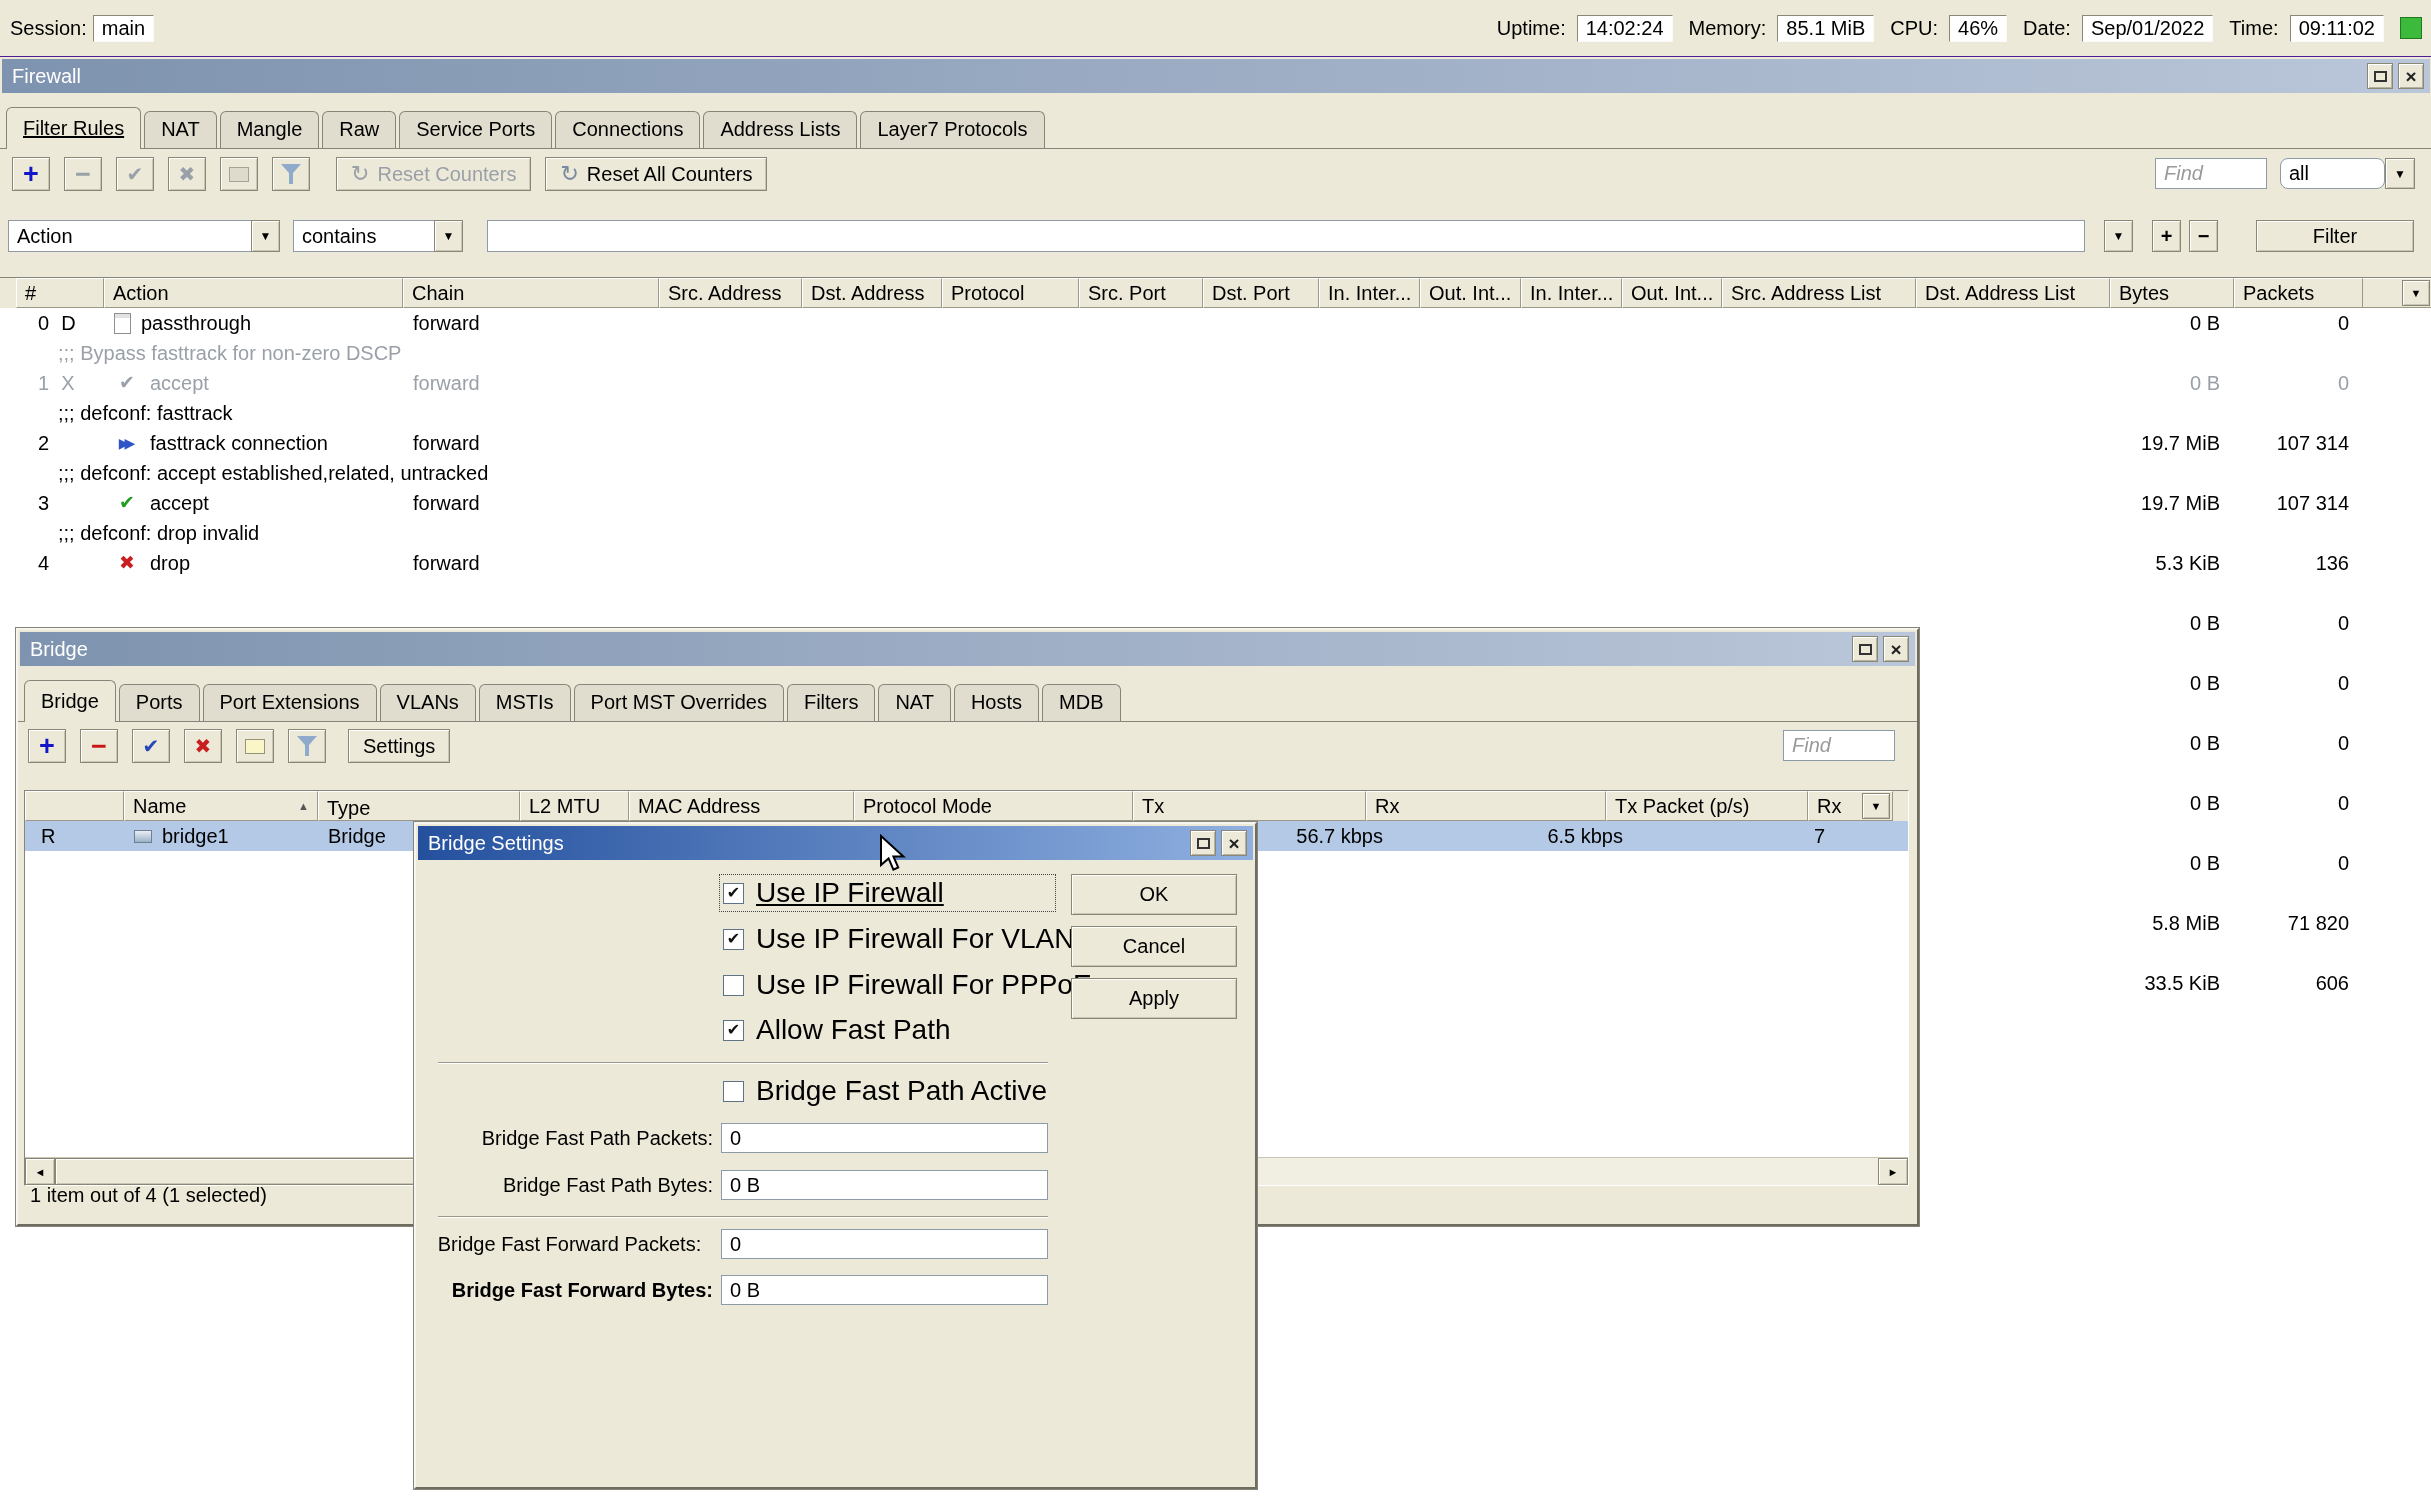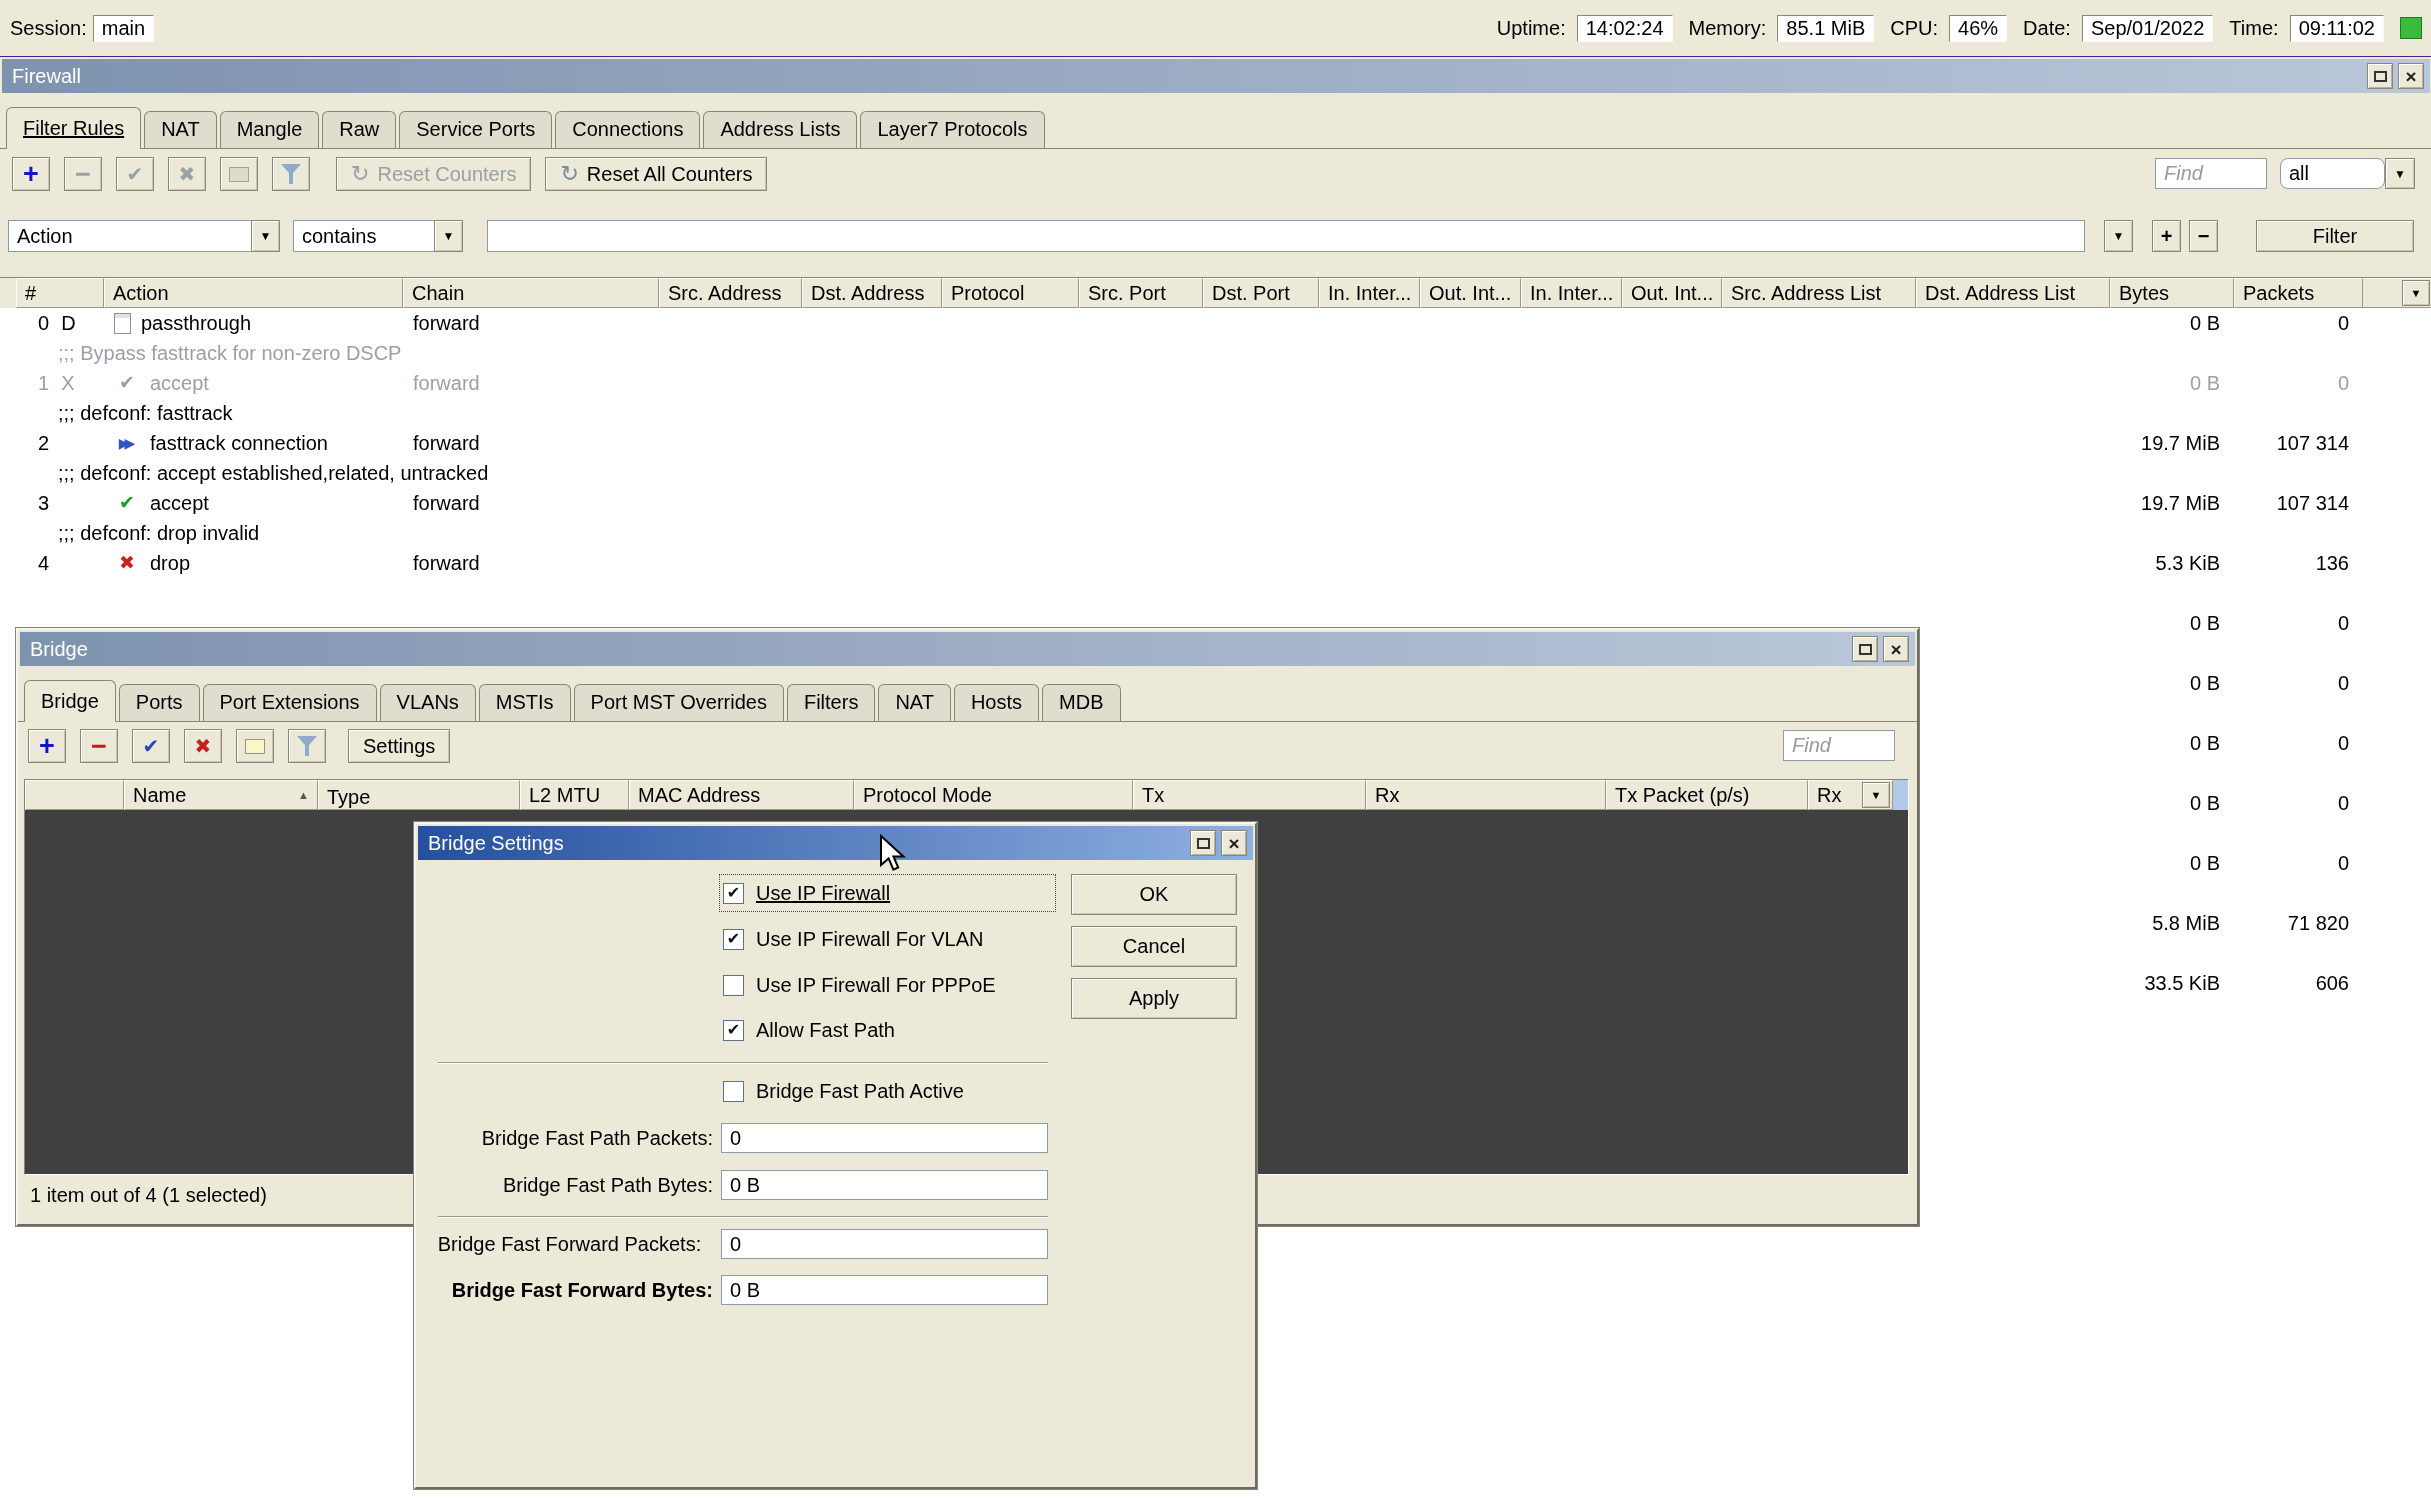--- a/index.html
+++ b/index.html
@@ -89,39 +89,39 @@
 .aicon{display:inline-flex;align-items:center;justify-content:center;width:26px;flex-shrink:0;}
 .icon-passthrough{width:17px;height:21px;background:#fff;border:1px solid #909090;box-shadow:inset 0 4px 0 #e2e2e2;}
 .icon-fasttrack{color:#2f54c8;font-size:14px;letter-spacing:-5px;padding-right:5px;}
 .icon-accept{color:#1E9E1E;font-size:19px;}
 .icon-drop{color:#C82020;font-size:19px;}
 
 
 .bridge{left:16px;top:628px;width:1903px;height:598px;z-index:5;}
 .br-toolbar{position:relative;display:flex;align-items:center;gap:14px;padding:7px 10px;height:48px;}
 .br-find{position:absolute;right:22px;top:8px;width:112px;height:31px;}
-.br-table{position:absolute;left:6px;right:8px;top:149px;height:396px;background:#404040;
-  border:1px solid;border-color:#87857a #fff #fff #87857a;display:flex;flex-direction:row;overflow:hidden;}
+.br-table{position:absolute;left:6px;right:8px;top:160px;height:396px;background:#701a75;
+  border:1px solid;border-color:#87857a #fff #fff #87857a;display:flex;flex-direction:column;overflow:hidden;}
 #br-header{display:flex;height:30px;background:#ECE9D8;flex-shrink:0;}
 #br-row{display:flex;height:30px;background:#B3C9E6;line-height:30px;font-size:20px;flex-shrink:0;}
 .br-fill{flex:1;background:#fff;}
 .hscroll{height:28px;display:flex;border-top:1px solid #c8c5b5;background:#F1EFE2;flex-shrink:0;}
 .sbtn{width:30px;height:100%;font-size:11px;}
 .sthumb{width:62%;height:100%;}
 .br-status{position:absolute;left:12px;top:554px;font-size:20px;white-space:nowrap;}
 .icon-bridge{width:18px;height:13px;background:linear-gradient(#e8eef5,#9db1c8);border:1px solid #6c7f94;display:inline-block;flex-shrink:0;}
 
 
 .dialog{left:414px;top:822px;width:843px;height:667px;z-index:10;}
 .cbrow{position:absolute;left:307px;width:329px;height:30px;display:flex;align-items:center;}
 .cbrow.focused{outline:1px dotted #444;outline-offset:3px;}
 .cbrow.focused .cblabel{text-decoration:underline;}
 .cbox{width:21px;height:21px;background:#fff;border:1px solid #5f7388;display:inline-flex;align-items:center;
   justify-content:center;font-size:16px;color:#111;flex-shrink:0;line-height:1;}
-.cblabel{margin-left:12px;font-size:20px;white-space:nowrap;}
+.cblabel{margin-left:12px;font-size:28px;white-space:nowrap;}
 .sep{position:absolute;left:22px;width:610px;height:2px;border-top:1px solid #9c9887;border-bottom:1px solid #fff;}
 .flabel{position:absolute;left:10px;width:287px;height:30px;line-height:30px;text-align:right;font-size:20px;white-space:nowrap;}
 .ffield{position:absolute;left:305px;width:327px;height:30px;}
 .dlgbtn{position:absolute;left:655px;width:166px;height:41px;font-size:20px;}
 
 .cursor{position:absolute;left:879px;top:834px;z-index:30;}
 </style>
 </head>
 <body>
 

